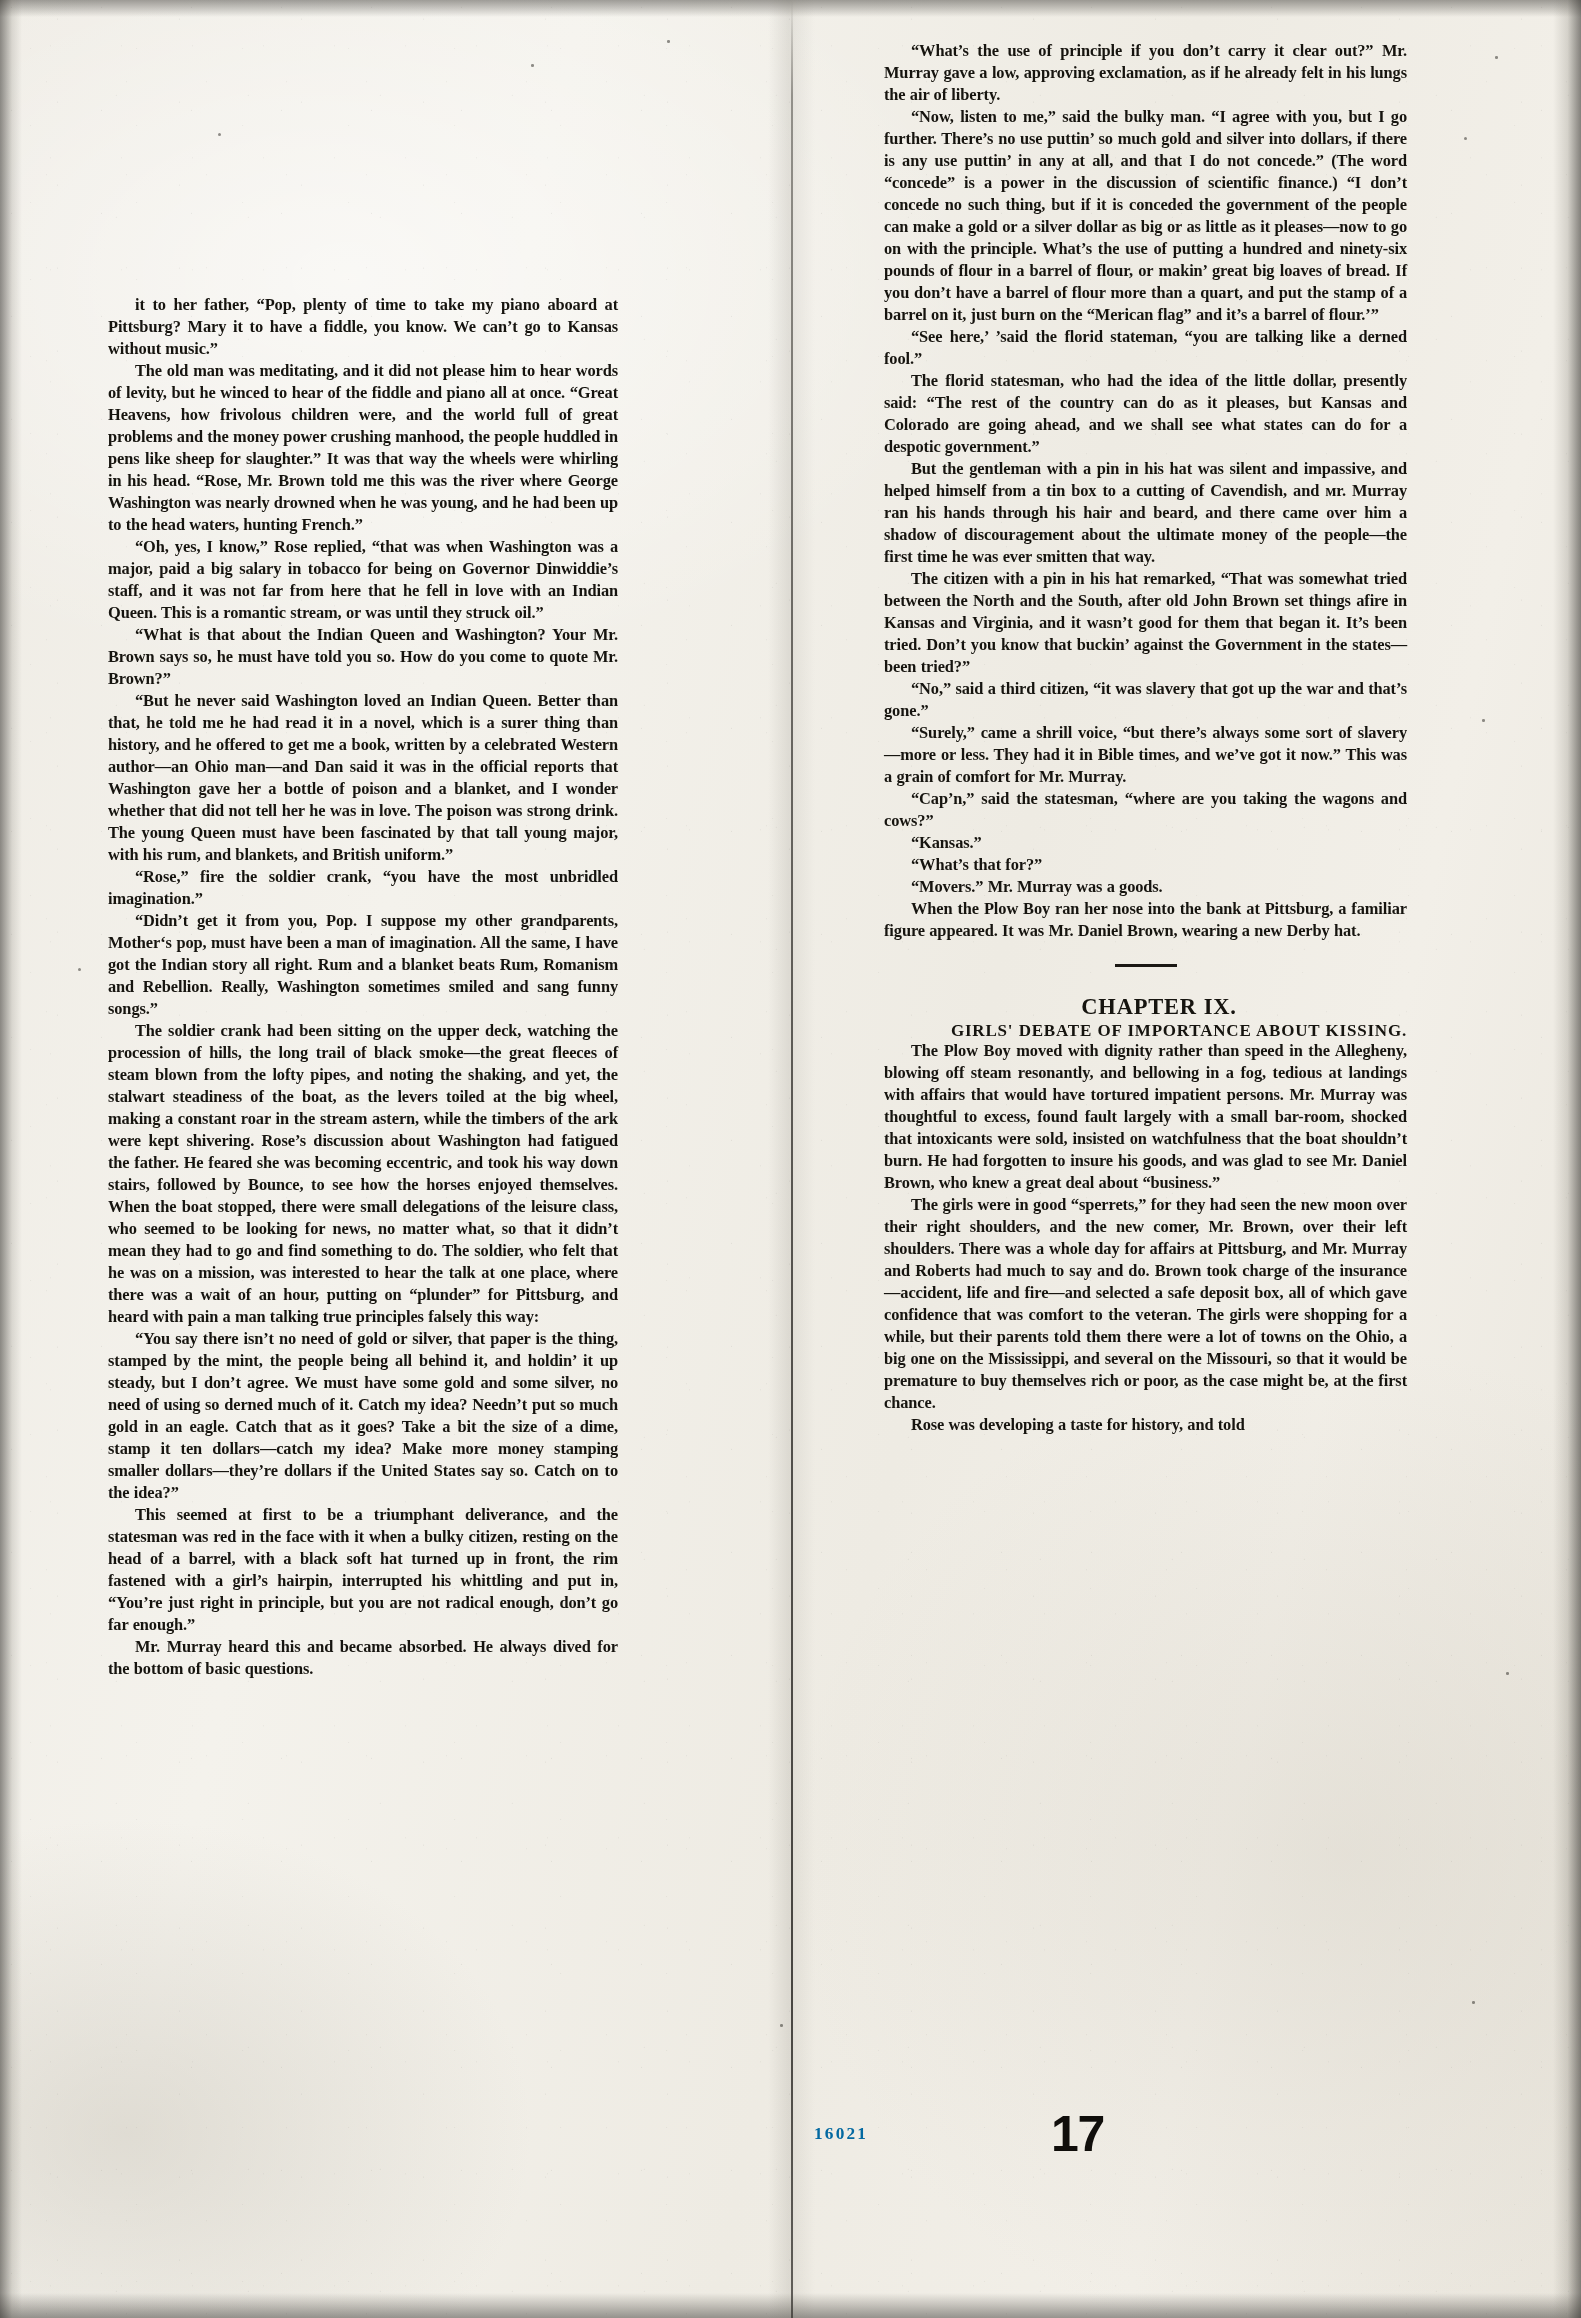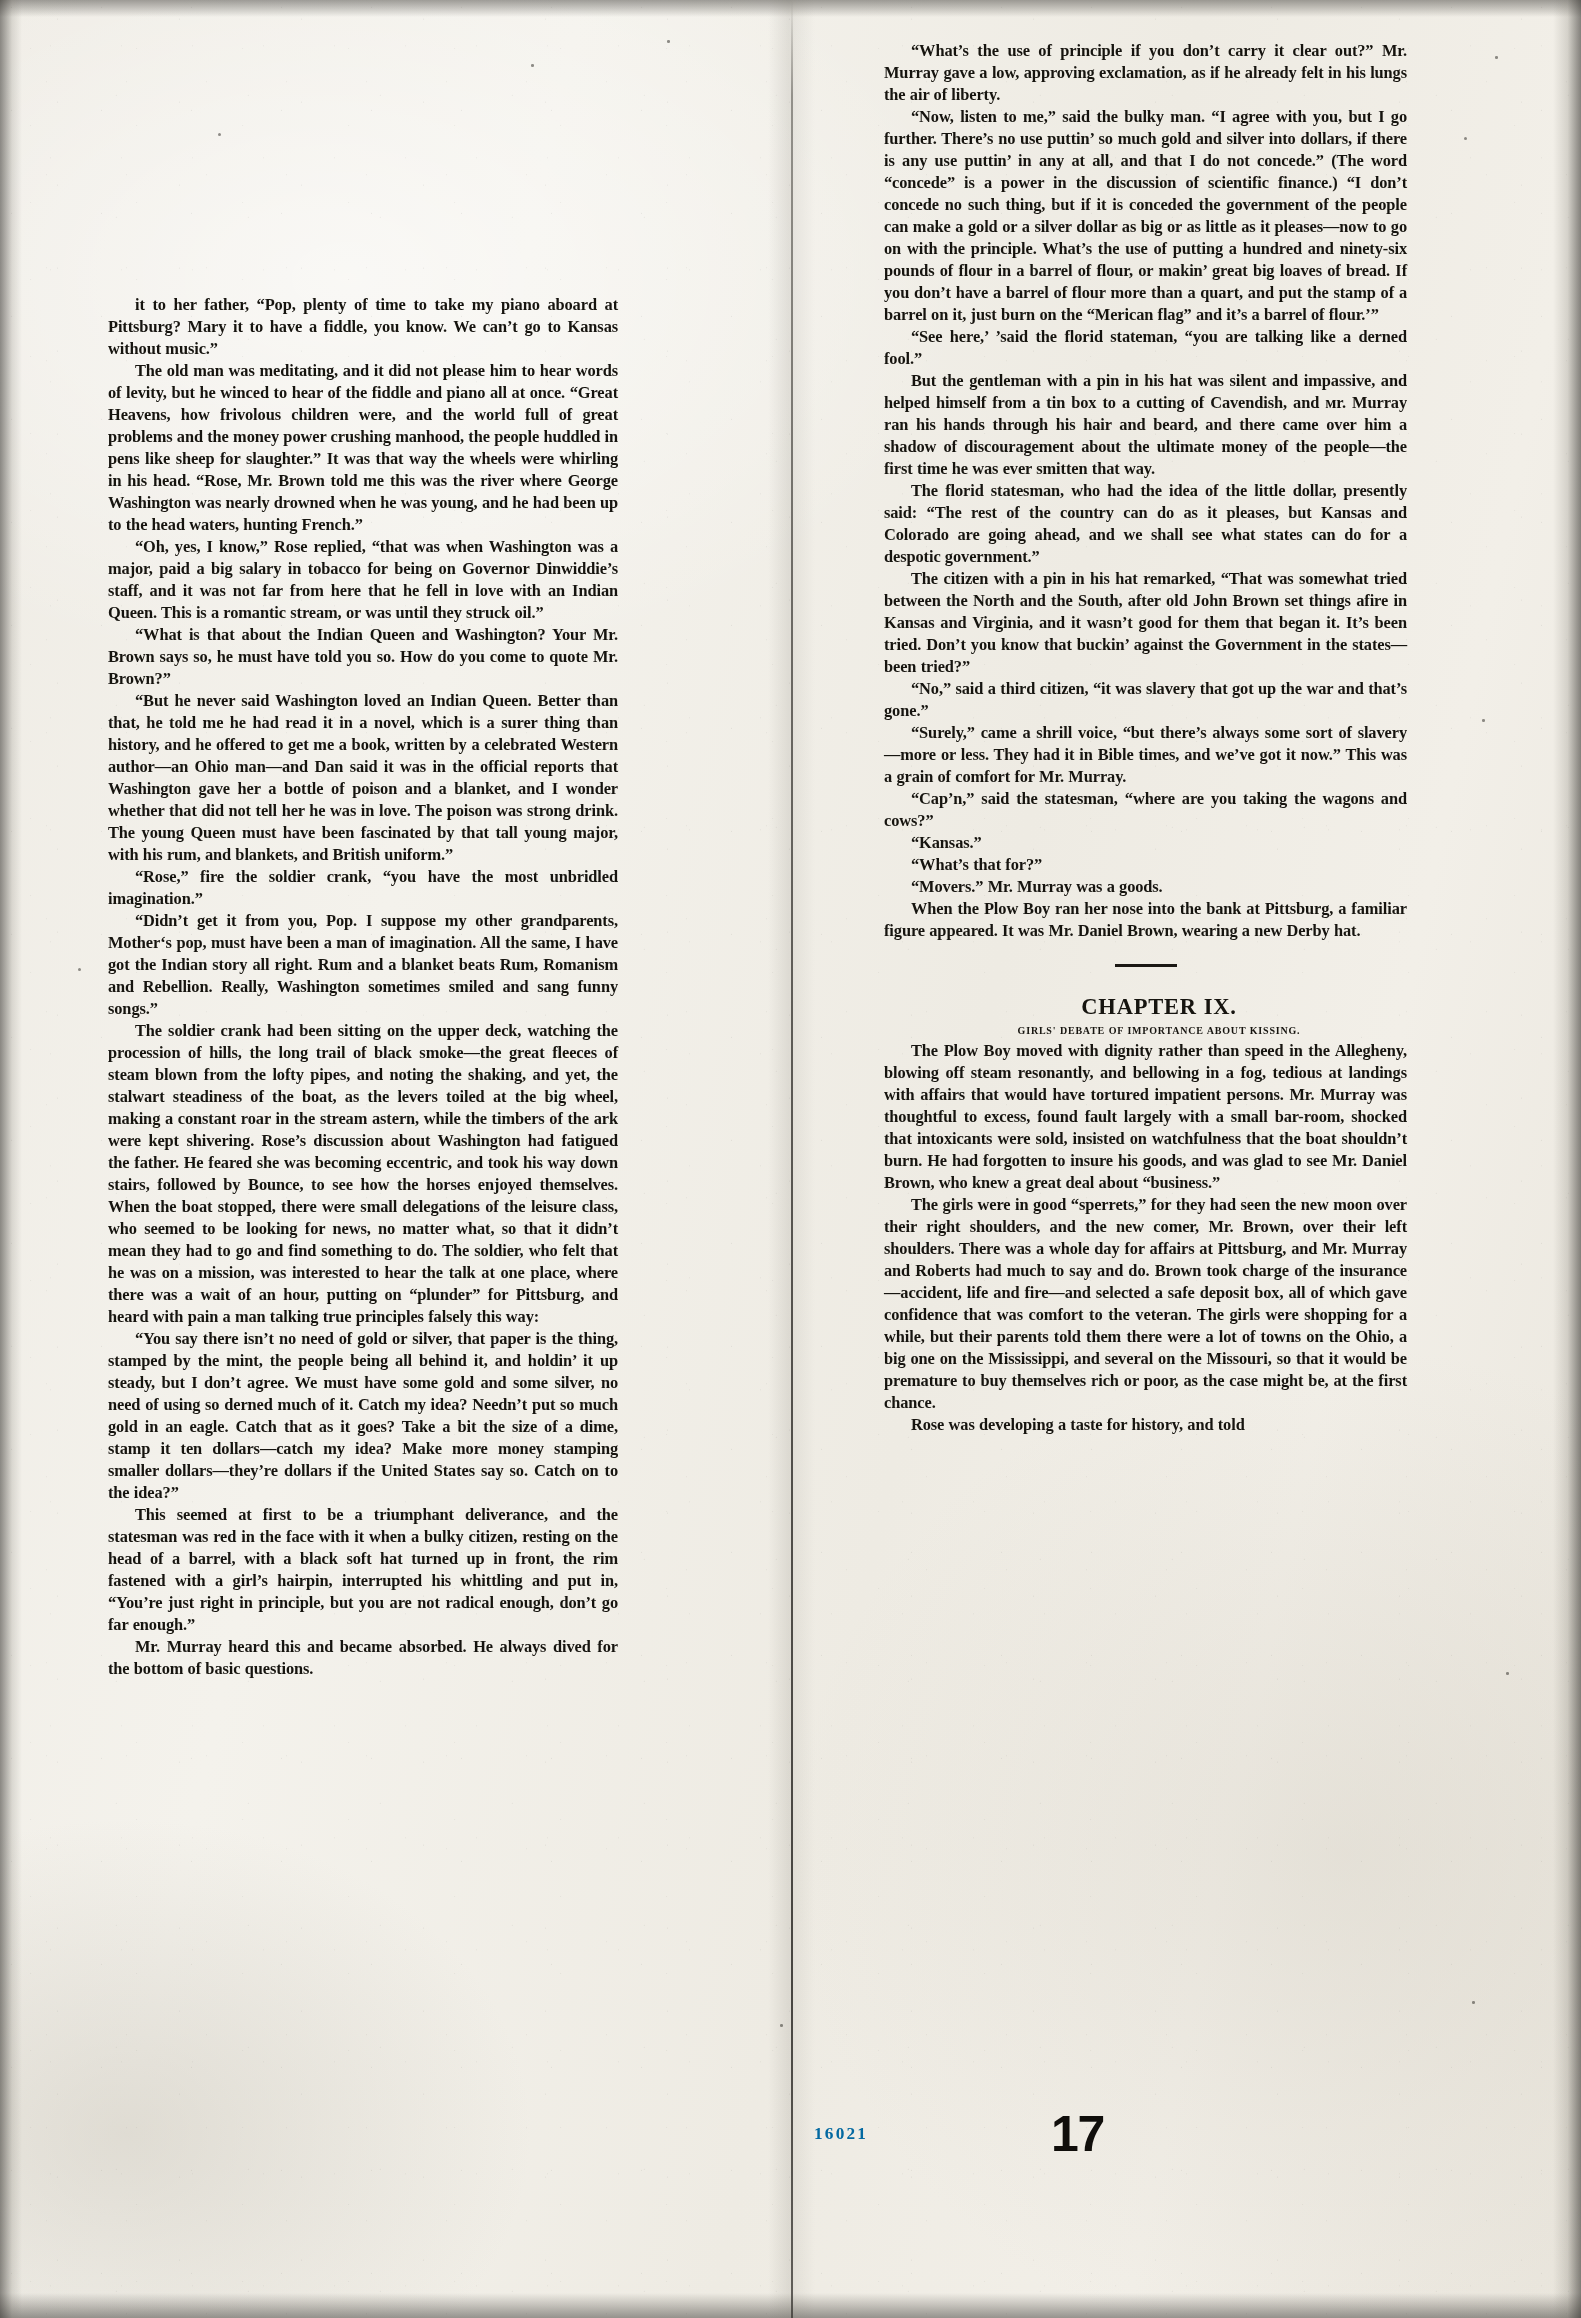--- a/index.html
+++ b/index.html
@@ -148,22 +148,22 @@
     text-align: center;
     font-size: 22.5px;
     line-height: 28px;
     font-weight: 700;
     letter-spacing: 0.8px;
     text-indent: 0;
     margin: 0 0 19px 0;
   }
 
   .chapter-subtitle {
-    text-align: center;
-    font-size: 10px;
+    text-align: right;
+    font-size: 17px;
     line-height: 19px;
     font-weight: 700;
     letter-spacing: 0.8px;
     text-indent: 0;
     margin: 0 0 16.7px 0;
   }
 
   
   .film-number {
     position: absolute;
@@ -240,22 +240,22 @@
       <p>The soldier crank had been sitting on the upper deck, watching the procession of hills, the long trail of black smoke—the great fleeces of steam blown from the lofty pipes, and noting the shaking, and yet, the stalwart steadiness of the boat, as the levers toiled at the big wheel, making a constant roar in the stream astern, while the timbers of the ark were kept shivering.  Rose’s discussion about Washington had fatigued the father.  He feared she was becoming eccentric, and took his way down stairs, followed by Bounce, to see how the horses enjoyed themselves.  When the boat stopped, there were small delegations of the leisure class, who seemed to be looking for news, no matter what, so that it didn’t mean they had to go and find something to do.  The soldier, who felt that he was on a mission, was interested to hear the talk at one place, where there was a wait of an hour, putting on “plunder” for Pittsburg, and heard with pain a man talking true principles falsely this way:</p>
       <p>“You say there isn’t no need of gold or silver, that paper is the thing, stamped by the mint, the people being all behind it, and holdin’ it up steady, but I don’t agree.  We must have some gold and some silver, no need of using so derned much of it.  Catch my idea?  Needn’t put so much gold in an eagle.  Catch that as it goes?  Take a bit the size of a dime, stamp it ten dollars—catch my idea?  Make more money stamping smaller dollars—they’re dollars if the United States say so.  Catch on to the idea?”</p>
       <p>This seemed at first to be a triumphant deliverance, and the statesman was red in the face with it when a bulky citizen, resting on the head of a barrel, with a black soft hat turned up in front, the rim fastened with a girl’s hairpin, interrupted his whittling and put in, “You’re just right in principle, but you are not radical enough, don’t go far enough.”</p>
       <p>Mr. Murray heard this and became absorbed.  He always dived for the bottom of basic questions.</p>
     </div>
 
     <div class="col col-right">
       <p>“What’s the use of principle if you don’t carry it clear out?”  Mr. Murray gave a low, approving exclamation, as if he already felt in his lungs the air of liberty.</p>
       <p>“Now, listen to me,” said the bulky man.  “I agree with you, but I go further.  There’s no use puttin’ so much gold and silver into dollars, if there is any use puttin’ in any at all, and that I do not concede.”  (The word “concede” is a power in the discussion of scientific finance.)  “I don’t concede no such thing, but if it is conceded the government of the people can make a gold or a silver dollar as big or as little as it pleases—now to go on with the principle.  What’s the use of putting a hundred and ninety-six pounds of flour in a barrel of flour, or makin’ great big loaves of bread.  If you don’t have a barrel of flour more than a quart, and put the stamp of a barrel on it, just burn on the “Merican flag” and it’s a barrel of flour.’”</p>
       <p>“See here,’ ’said the florid stateman, “you are talking like a derned fool.”</p>
+      <p>The florid statesman, who had the idea of the little dollar, presently said: “The rest of the country can do as it pleases, but Kansas and Colorado are going ahead, and we shall see what states can do for a despotic government.”</p>
       <p>But the gentleman with a pin in his hat was silent and impassive, and helped himself from a tin box to a cutting of Cavendish, and мr. Murray ran his hands through his hair and beard, and there came over him a shadow of discouragement about the ultimate money of the people—the first time he was ever smitten that way.</p>
-      <p>The florid statesman, who had the idea of the little dollar, presently said: “The rest of the country can do as it pleases, but Kansas and Colorado are going ahead, and we shall see what states can do for a despotic government.”</p>
       <p>The citizen with a pin in his hat remarked, “That was somewhat tried between the North and the South, after old John Brown set things afire in Kansas and Virginia, and it wasn’t good for them that began it.  It’s been tried.  Don’t you know that buckin’ against the Government in the states—been tried?”</p>
       <p>“No,” said a third citizen, “it was slavery that got up the war and that’s gone.”</p>
       <p>“Surely,” came a shrill voice, “but there’s always some sort of slavery—more or less.  They had it in Bible times, and we’ve got it now.”  This was a grain of comfort for Mr. Murray.</p>
       <p>“Cap’n,” said the statesman, “where are you taking the wagons and cows?”</p>
       <p>“Kansas.”</p>
       <p>“What’s that for?”</p>
       <p>“Movers.”  Mr. Murray was a goods.</p>
       <p>When the Plow Boy ran her nose into the bank at Pittsburg, a familiar figure appeared.  It was Mr. Daniel Brown, wearing a new Derby hat.</p>
 
       <div class="divider"></div>

